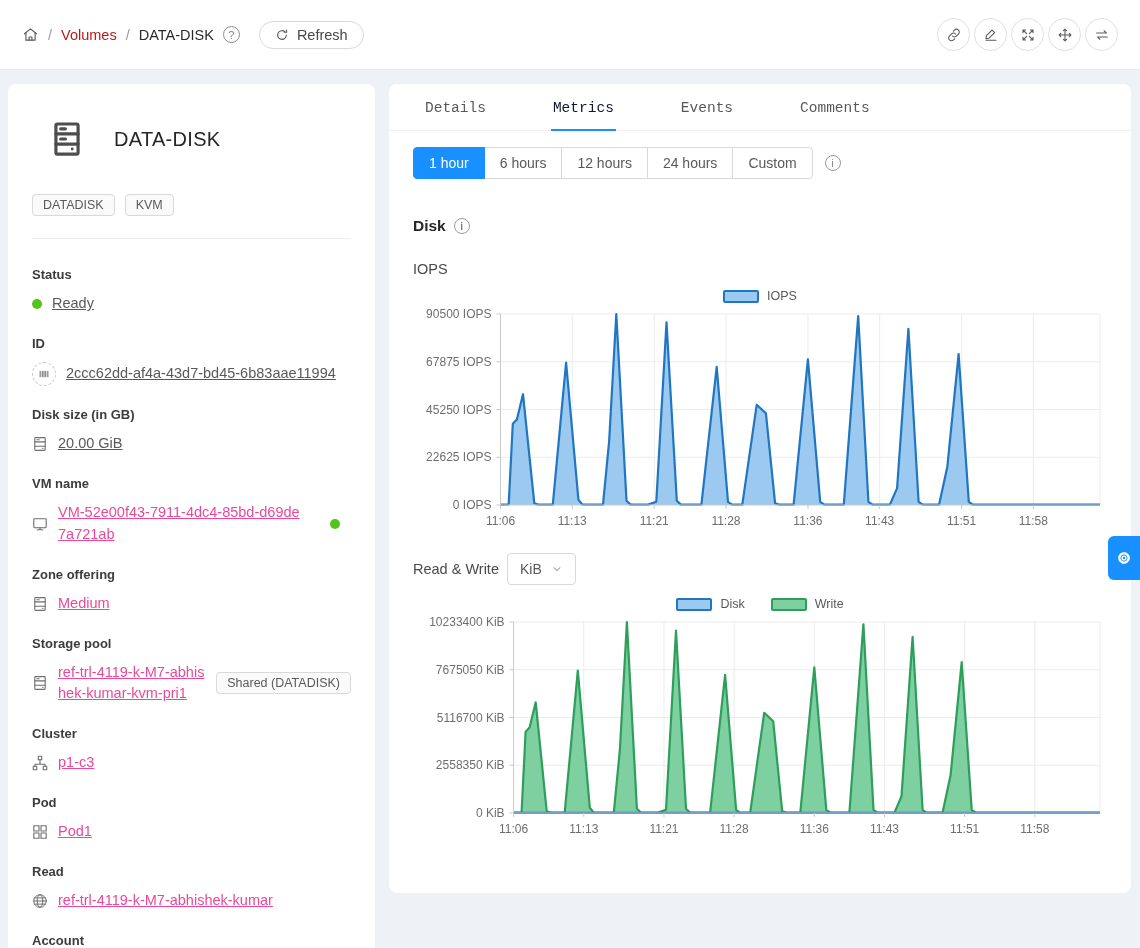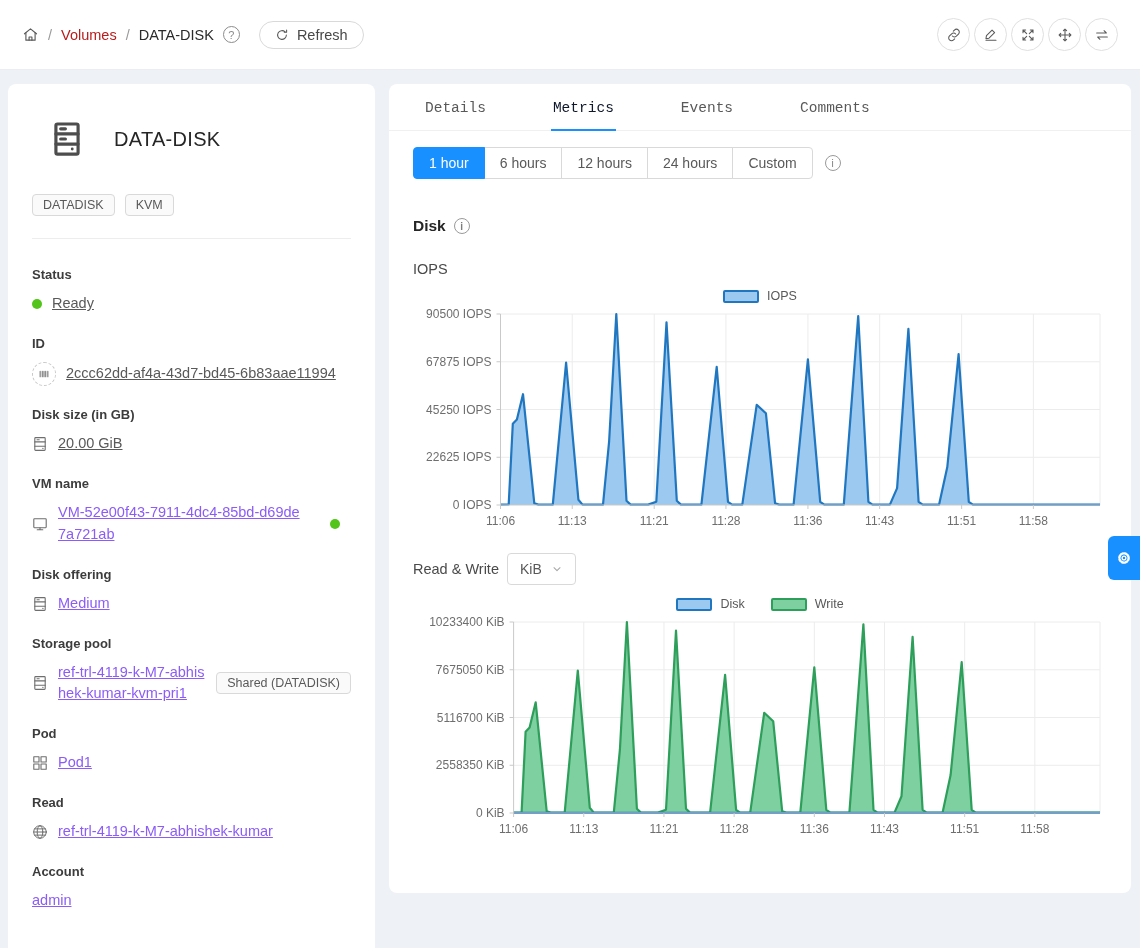--- a/index.html
+++ b/index.html
@@ -37,21 +37,21 @@
   .vol-head h1{margin:0;font-size:20px;font-weight:500;color:#262626;letter-spacing:.3px;}
   .badges{display:flex;gap:10px;margin-top:36px;}
   .badge{border:1px solid #d9d9d9;background:#fafafa;border-radius:4px;padding:3px 10px;
     font-size:12.5px;color:#595959;white-space:nowrap;}
   .divider{border:none;border-top:1px solid #ededed;margin:22px 0 26px;}
   .field{margin-bottom:19px;}
   .field-label{font-weight:700;font-size:13px;color:#3c3c3c;margin-bottom:8px;line-height:20px;}
   .field-value{display:flex;align-items:center;gap:10px;font-size:14.5px;color:#595959;min-height:22px;}
   .field-value .txt{word-break:break-all;line-height:1.5;text-decoration:underline;}
   .ficon{display:flex;color:#6e6e6e;flex-shrink:0;}
-  a.lnk{color:#8b5cf6;text-decoration:none;cursor:pointer;}
+  a.lnk{color:#ec4899;text-decoration:none;cursor:pointer;}
   .dot{width:10px;height:10px;border-radius:50%;flex-shrink:0;}
   .vm-dot{margin-left:14px;}
   .barcode{width:24px;height:24px;border:1px dashed #c9c9c9;border-radius:50%;display:flex;
     align-items:center;justify-content:center;color:#6e6e6e;flex-shrink:0;}
   .field-vm-name .txt{max-width:248px;}
   .field-storage-pool .txt{max-width:176px;}
 
   
   .tabs{display:flex;gap:63px;padding:0 24px 0 34px;border-bottom:1px solid #f0f0f0;}
   .tab{padding:16px 2px 13px;font-size:14.5px;color:#595959;cursor:pointer;
@@ -211,21 +211,21 @@
                 <svg viewBox="0 0 16 16" width="16" height="16" fill="none" stroke="currentColor" stroke-width="1.1" stroke-linecap="round" stroke-linejoin="round">
                   <rect x="1.8" y="2.8" width="12.4" height="8.9" rx="0.6"></rect>
                   <path d="M8 11.7v2M5.2 13.7h5.6"></path>
                 </svg>
               </span>
               <a href="#" class="txt lnk">VM-52e00f43-7911-4dc4-85bd-d69de7a721ab</a>
               <span class="dot vm-dot" style="background: rgb(82, 196, 26);"></span>
             </div>
           </div>
           <div class="field field-disk-offering">
-            <div class="field-label">Disk offering</div>
+            <div class="field-label">Zone offering</div>
             <div class="field-value">
               <span class="ficon">
                 <svg viewBox="0 0 16 16" width="16" height="16" fill="none" stroke="currentColor" stroke-width="1.1" stroke-linecap="round" stroke-linejoin="round">
                   <rect x="2.8" y="1.6" width="10.4" height="12.8" rx="0.8"></rect>
                   <path d="M2.8 5.9h10.4M2.8 10.2h10.4M5 3.7h2.2"></path>
                   <circle cx="10.9" cy="12.4" r="0.65" fill="currentColor" stroke="none"></circle>
                 </svg>
               </span>
               <a href="#" class="txt lnk">Medium</a>
             </div>
@@ -235,20 +235,34 @@
             <div class="field-value">
               <span class="ficon">
                 <svg viewBox="0 0 16 16" width="16" height="16" fill="none" stroke="currentColor" stroke-width="1.1" stroke-linecap="round" stroke-linejoin="round">
                   <rect x="2.8" y="1.6" width="10.4" height="12.8" rx="0.8"></rect>
                   <path d="M2.8 5.9h10.4M2.8 10.2h10.4M5 3.7h2.2"></path>
                   <circle cx="10.9" cy="12.4" r="0.65" fill="currentColor" stroke="none"></circle>
                 </svg>
               </span>
               <a href="#" class="txt lnk">ref-trl-4119-k-M7-abhishek-kumar-kvm-pri1</a>
               <span class="badge">Shared (DATADISK)</span>
+            </div>
+          </div>
+          <div class="field field-cluster">
+            <div class="field-label">Cluster</div>
+            <div class="field-value">
+              <span class="ficon">
+                <svg viewBox="0 0 16 16" width="16" height="16" fill="none" stroke="currentColor" stroke-width="1.1" stroke-linecap="round" stroke-linejoin="round">
+                  <rect x="6.3" y="1.3" width="3.4" height="3.4"></rect>
+                  <rect x="1.3" y="11.3" width="3.4" height="3.4"></rect>
+                  <rect x="11.3" y="11.3" width="3.4" height="3.4"></rect>
+                  <path d="M8 4.7v2.5M3 11.3V9.2h10v2.1M8 9.2V7.2"></path>
+                </svg>
+              </span>
+              <a href="#" class="txt lnk">p1-c3</a>
             </div>
           </div>
           <div class="field field-pod">
             <div class="field-label">Pod</div>
             <div class="field-value">
               <span class="ficon">
                 <svg viewBox="0 0 16 16" width="16" height="16" fill="none" stroke="currentColor" stroke-width="1.1" stroke-linecap="round" stroke-linejoin="round">
                   <rect x="1.8" y="1.8" width="5.2" height="5.2"></rect>
                   <rect x="9" y="1.8" width="5.2" height="5.2"></rect>
                   <rect x="1.8" y="9" width="5.2" height="5.2"></rect>

